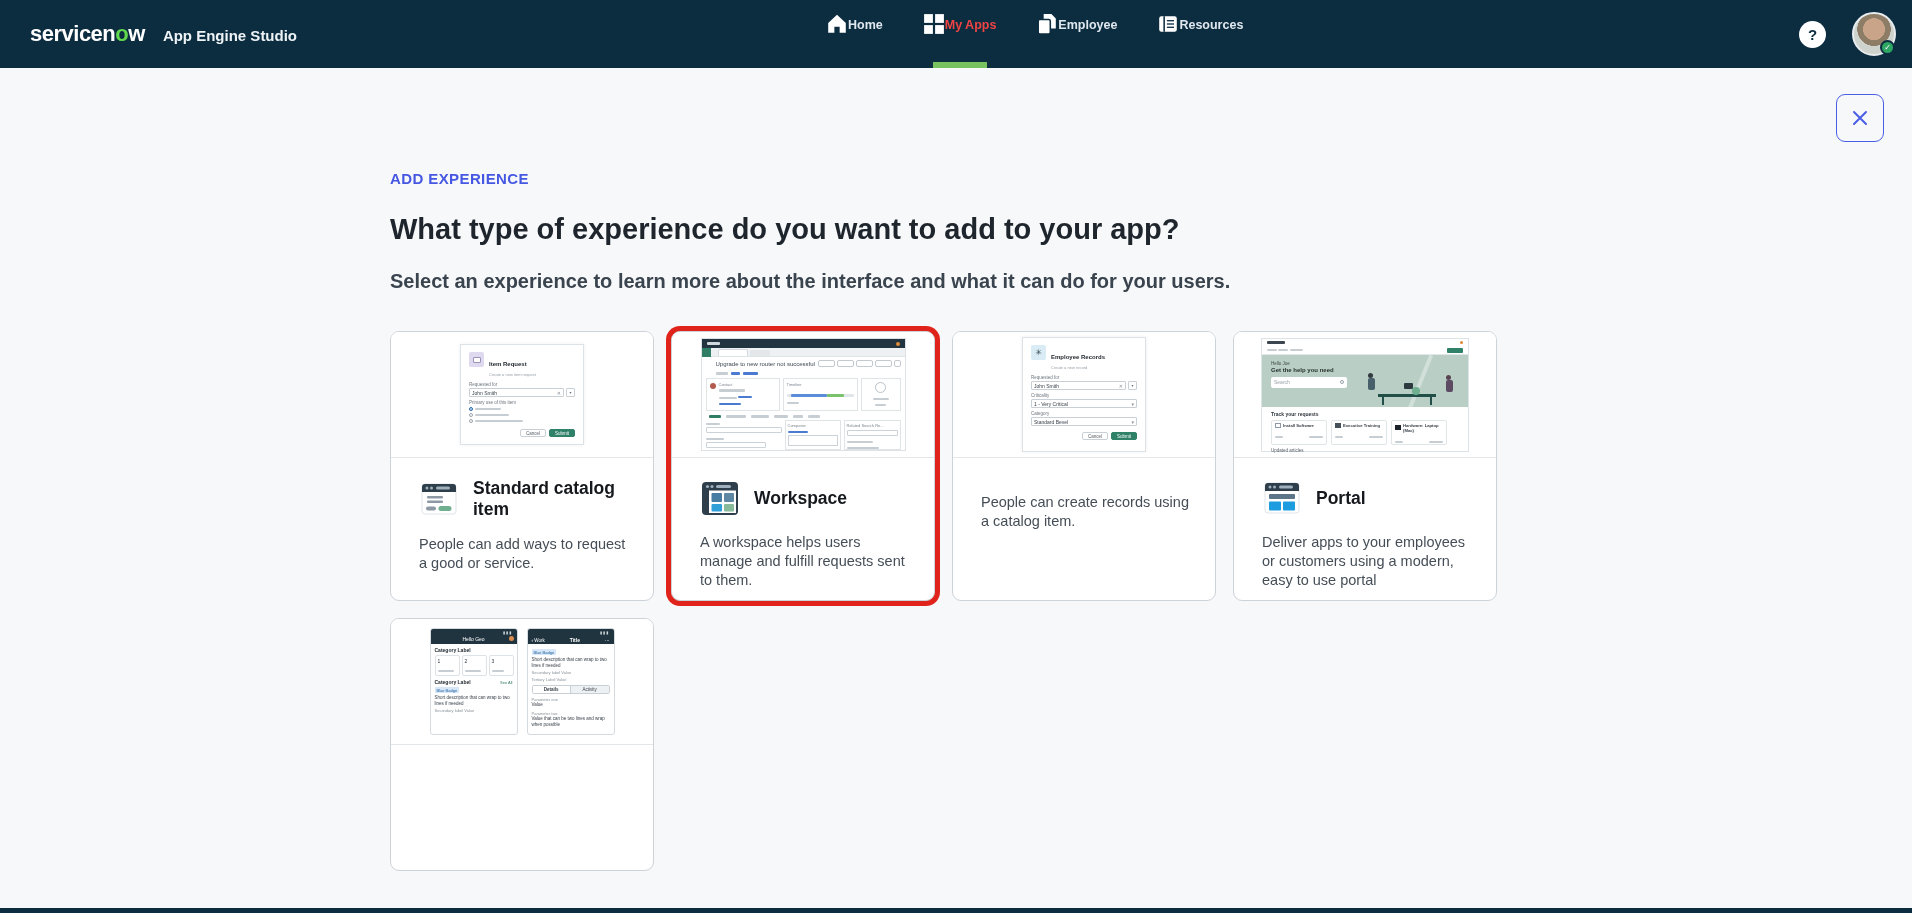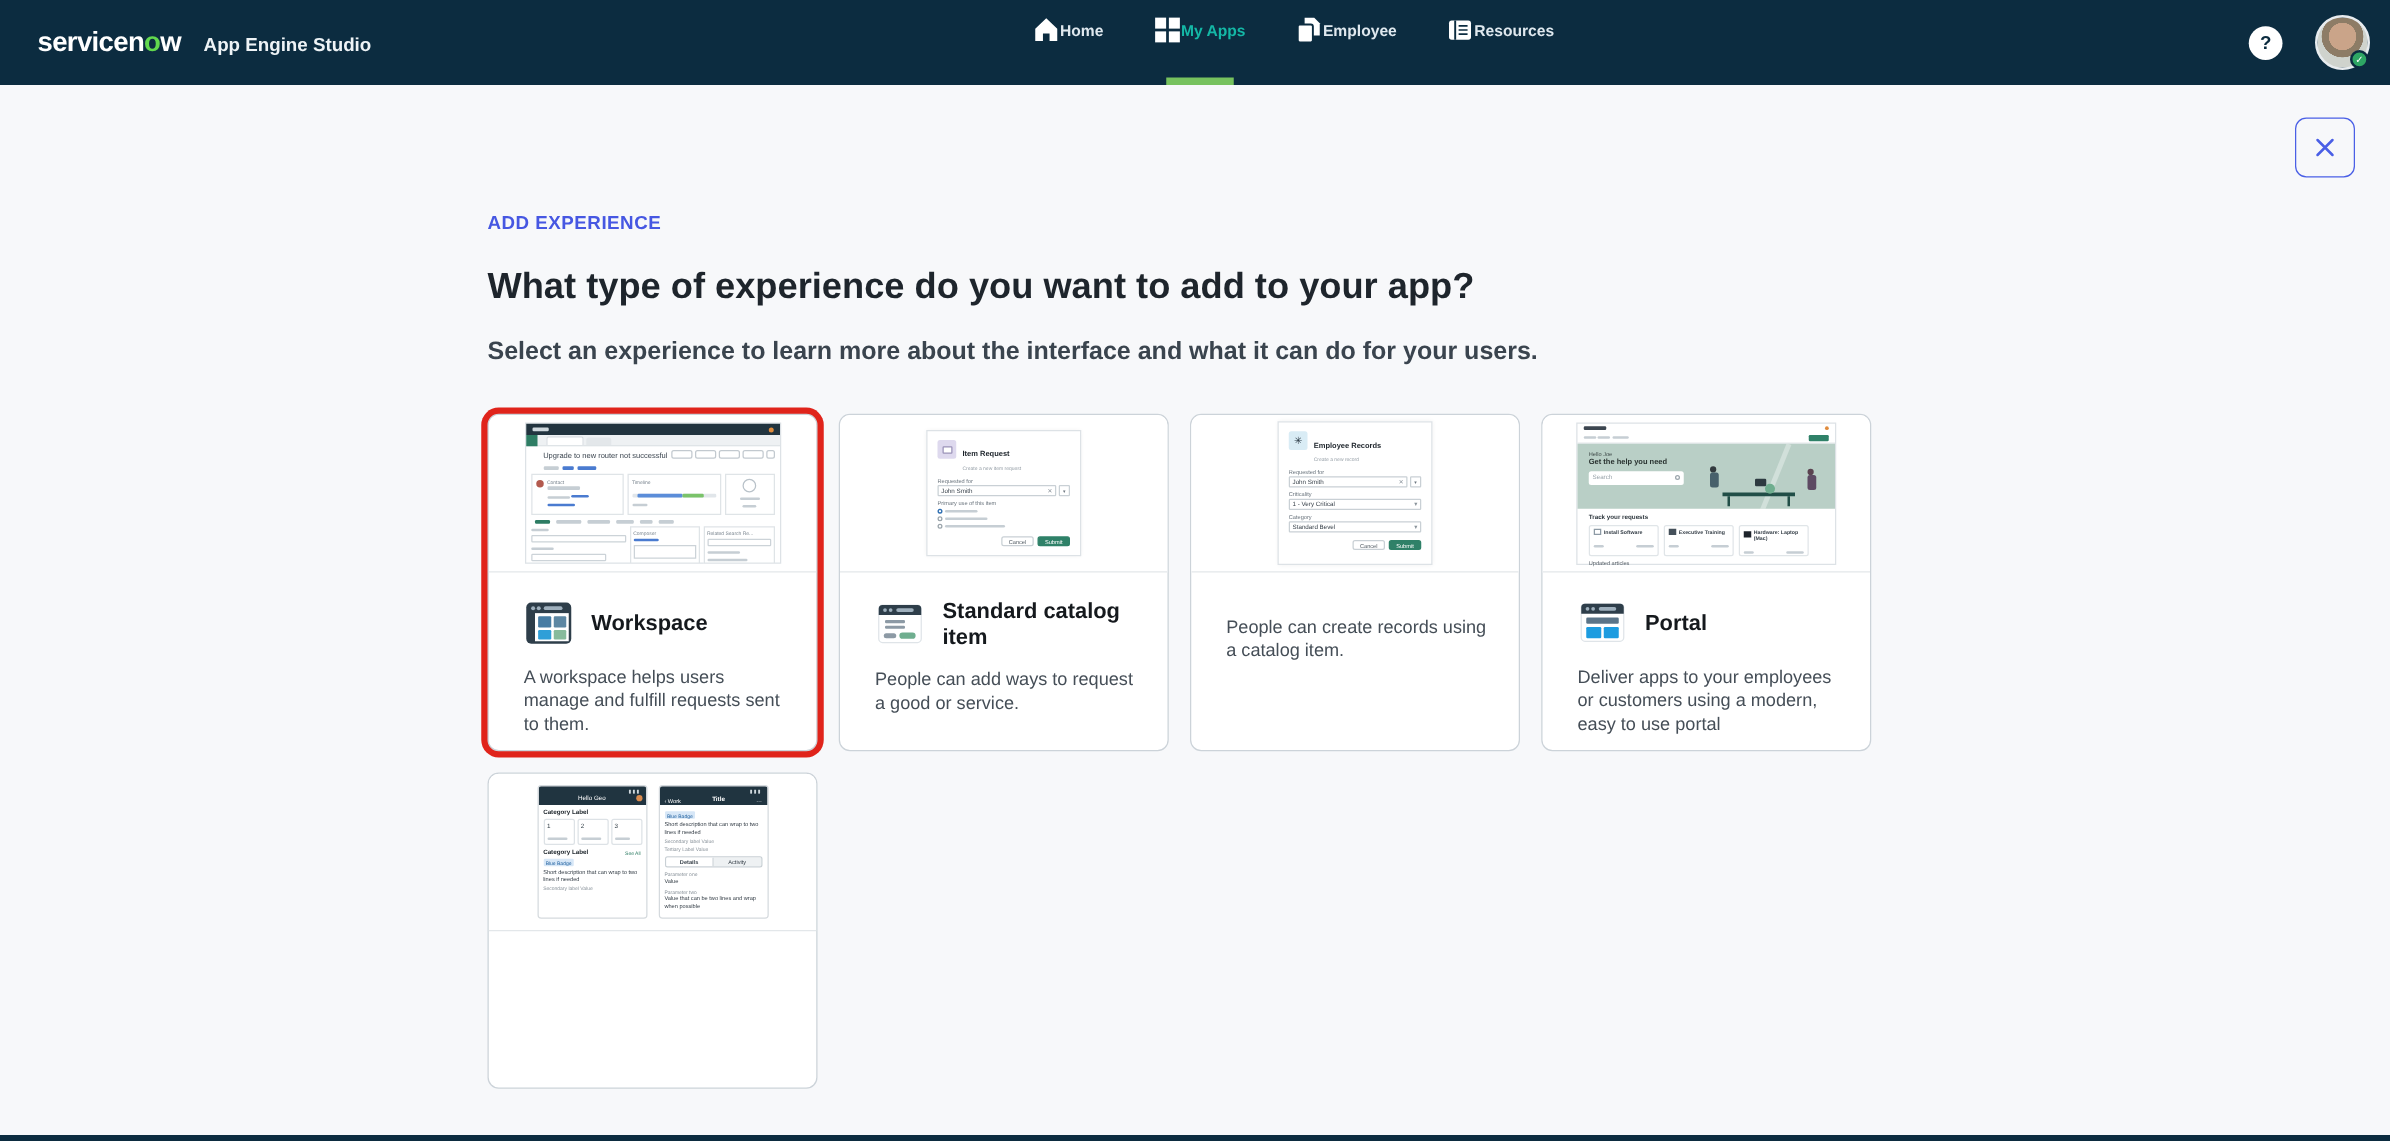--- a/index.html
+++ b/index.html
@@ -22,21 +22,21 @@
   .logo .logo-o { color:#62d84e; }
   .product-name { font-size:15px; color:#eef3f6; font-weight:700; }
 
   .main-nav { position:absolute; left:826px; top:0; height:68px; display:flex; gap:40px; }
   .nav-item {
     position:relative; display:flex; flex-direction:row; align-items:flex-start;
     justify-content:flex-start; padding-top:13px; min-width:56px; cursor:pointer;
   }
   .nav-icon { width:22px; height:22px; display:block; }
   .nav-label { margin-top:5px; font-size:12.5px; font-weight:bold; color:#dfe8ee; white-space:nowrap; }
-  .nav-item.active .nav-label { color:#14b8a6; }
+  .nav-item.active .nav-label { color:#ef4444; }
   .nav-item.active::after {
     content:""; position:absolute; bottom:0; left:50%; transform:translateX(-50%);
     width:54px; height:6px; background:#77c25e;
   }
 
   .header-right { position:absolute; right:16px; top:0; height:68px; display:flex; align-items:center; gap:26px; }
   .help-btn {
     width:27px; height:27px; border-radius:50%; background:#ffffff; border:none;
     color:#0c2c40; font-size:15px; font-weight:bold; display:flex; align-items:center; justify-content:center; cursor:pointer;
   }
@@ -253,20 +253,78 @@
       </svg>
   </button>
 
   <div class="content">
     <div class="eyebrow">ADD EXPERIENCE</div>
     <h1 class="page-title">What type of experience do you want to add to your app?</h1>
     <p class="page-subtitle">Select an experience to learn more about the interface and what it can do for your users.</p>
 
     <div class="cards">
 
+      <div class="card">
+        <div class="thumb">
+          <div class="mini fm">
+            <div class="fm-head">
+              <span class="fm-ic lav">
+                  <span class="b" style="width:8px;height:6px;background:#fff;border:1px solid #9a92b8"></span>
+                </span>
+              <span>
+                <span class="fm-t">Item Request</span>
+                <div class="fm-s">Create a new item request</div>
+              </span>
+            </div>
+            <div class="fm-l">Requested for</div>
+            <div class="fm-row">
+              <div class="fm-in">
+                  <span>John Smith</span>
+                  <span class="fm-x">✕</span>
+                </div>
+              <div class="fm-dd">▾</div>
+            </div>
+            <div class="fm-l">Primary use of this item</div>
+            <div class="fm-radio">
+                <span class="fm-rc on"></span>
+                <span class="b" style="width:26px;height:2.5px"></span>
+              </div>
+            <div class="fm-radio">
+                <span class="fm-rc"></span>
+                <span class="b" style="width:34px;height:2.5px"></span>
+              </div>
+            <div class="fm-radio">
+                <span class="fm-rc"></span>
+                <span class="b" style="width:48px;height:2.5px"></span>
+              </div>
+            <div class="fm-foot">
+              <span class="fm-btn">Cancel</span>
+              <span class="fm-btn go">Submit</span>
+            </div>
+          </div>
+        </div>
+        <div class="card-body">
+          <div class="title-row">
+            <svg class="exp-icon" viewBox="0 0 40 40">
+              <rect x="3" y="5" width="34" height="30" rx="3" fill="#ffffff" stroke="#dfe4e8"></rect>
+              <path d="M3 8a3 3 0 0 1 3-3h28a3 3 0 0 1 3 3v5H3z" fill="#2e3e4a"></path>
+              <circle cx="8" cy="9" r="1.5" fill="#9fb0bd"></circle>
+                <circle cx="12.5" cy="9" r="1.5" fill="#9fb0bd"></circle>
+              <rect x="17" y="7.5" width="14" height="3" rx="1.5" fill="#9fb0bd"></rect>
+              <rect x="8" y="17" width="16" height="2.5" rx="1" fill="#8d9aa5"></rect>
+              <rect x="8" y="21.5" width="16" height="2.5" rx="1" fill="#8d9aa5"></rect>
+              <rect x="7" y="27.5" width="10" height="4" rx="2" fill="#8d9aa5"></rect>
+              <rect x="19.5" y="27" width="13" height="5" rx="2.5" fill="#6fae8f"></rect>
+            </svg>
+            <span class="card-title">Standard catalog item</span>
+          </div>
+          <p class="card-desc">People can add ways to request a good or service.</p>
+        </div>
+      </div>
+
       <div class="card selected">
         <div class="thumb">
           <div class="mini ws">
             <div class="ws-top">
                 <span class="lg"></span>
                 <span class="dot"></span>
               </div>
             <div class="ws-tabs">
                 <div class="ws-tab"></div>
                 <div class="ws-tab2"></div>
@@ -342,78 +400,20 @@
               <rect x="16" y="7" width="15" height="3" rx="1.5" fill="#9fb0bd"></rect>
               <rect x="9" y="12.5" width="27" height="22.5" fill="#ffffff"></rect>
               <rect x="11.5" y="15" width="10.5" height="9" rx="1" fill="#477ca3"></rect>
               <rect x="24" y="15" width="10" height="9" rx="1" fill="#5d87a3"></rect>
               <rect x="11.5" y="26" width="10.5" height="7.5" rx="1" fill="#2f9fd8"></rect>
               <rect x="24" y="26" width="10" height="7.5" rx="1" fill="#87bb9c"></rect>
             </svg>
             <span class="card-title">Workspace</span>
           </div>
           <p class="card-desc">A workspace helps users manage and fulfill requests sent to them.</p>
-        </div>
-      </div>
-
-      <div class="card">
-        <div class="thumb">
-          <div class="mini fm">
-            <div class="fm-head">
-              <span class="fm-ic lav">
-                  <span class="b" style="width:8px;height:6px;background:#fff;border:1px solid #9a92b8"></span>
-                </span>
-              <span>
-                <span class="fm-t">Item Request</span>
-                <div class="fm-s">Create a new item request</div>
-              </span>
-            </div>
-            <div class="fm-l">Requested for</div>
-            <div class="fm-row">
-              <div class="fm-in">
-                  <span>John Smith</span>
-                  <span class="fm-x">✕</span>
-                </div>
-              <div class="fm-dd">▾</div>
-            </div>
-            <div class="fm-l">Primary use of this item</div>
-            <div class="fm-radio">
-                <span class="fm-rc on"></span>
-                <span class="b" style="width:26px;height:2.5px"></span>
-              </div>
-            <div class="fm-radio">
-                <span class="fm-rc"></span>
-                <span class="b" style="width:34px;height:2.5px"></span>
-              </div>
-            <div class="fm-radio">
-                <span class="fm-rc"></span>
-                <span class="b" style="width:48px;height:2.5px"></span>
-              </div>
-            <div class="fm-foot">
-              <span class="fm-btn">Cancel</span>
-              <span class="fm-btn go">Submit</span>
-            </div>
-          </div>
-        </div>
-        <div class="card-body">
-          <div class="title-row">
-            <svg class="exp-icon" viewBox="0 0 40 40">
-              <rect x="3" y="5" width="34" height="30" rx="3" fill="#ffffff" stroke="#dfe4e8"></rect>
-              <path d="M3 8a3 3 0 0 1 3-3h28a3 3 0 0 1 3 3v5H3z" fill="#2e3e4a"></path>
-              <circle cx="8" cy="9" r="1.5" fill="#9fb0bd"></circle>
-                <circle cx="12.5" cy="9" r="1.5" fill="#9fb0bd"></circle>
-              <rect x="17" y="7.5" width="14" height="3" rx="1.5" fill="#9fb0bd"></rect>
-              <rect x="8" y="17" width="16" height="2.5" rx="1" fill="#8d9aa5"></rect>
-              <rect x="8" y="21.5" width="16" height="2.5" rx="1" fill="#8d9aa5"></rect>
-              <rect x="7" y="27.5" width="10" height="4" rx="2" fill="#8d9aa5"></rect>
-              <rect x="19.5" y="27" width="13" height="5" rx="2.5" fill="#6fae8f"></rect>
-            </svg>
-            <span class="card-title">Standard catalog item</span>
-          </div>
-          <p class="card-desc">People can add ways to request a good or service.</p>
         </div>
       </div>
 
       <div class="card">
         <div class="thumb">
           <div class="mini fm" style="height:115px">
             <div class="fm-head">
               <span class="fm-ic blu">✳</span>
               <span>
                 <span class="fm-t">Employee Records</span>

